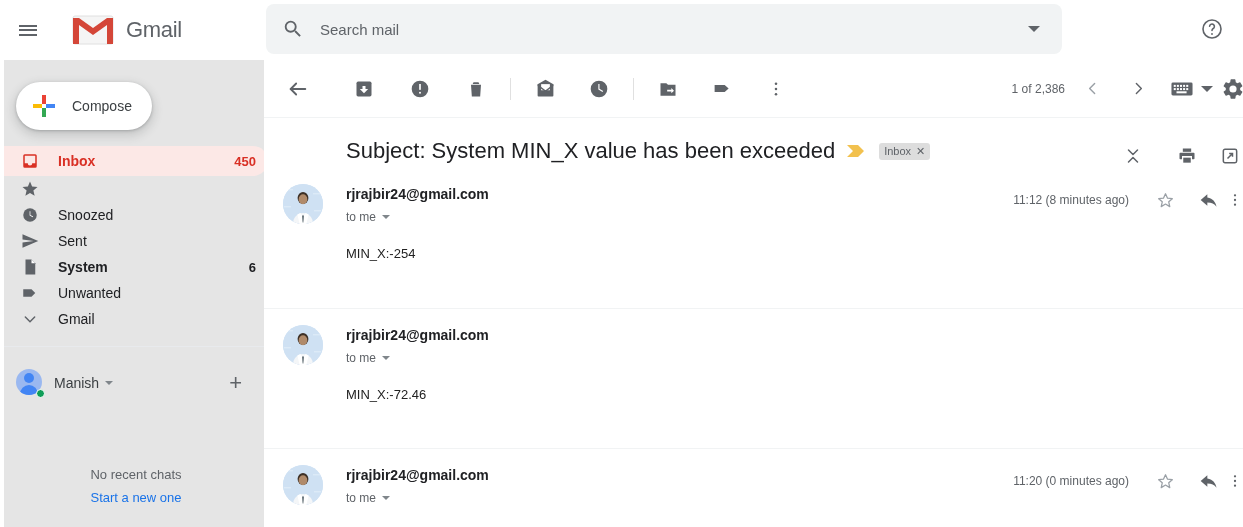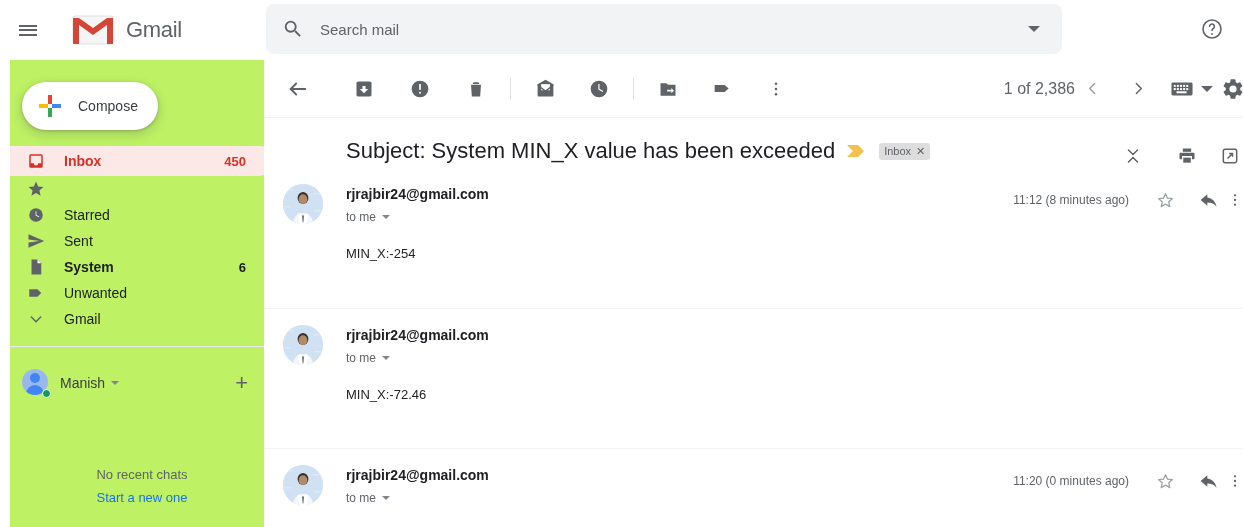--- a/index.html
+++ b/index.html
@@ -55,22 +55,22 @@
     border-right: 6px solid transparent; border-top: 6px solid #5f6368;
   }
   .help-btn {
     position: absolute; right: 8px; top: 6px;
     width: 46px; height: 46px; display: flex; align-items: center; justify-content: center;
     cursor: pointer;
   }
 
   
   .sidebar {
-    position: absolute; left: 10px; top: 60px; width: 264px; height: 467px;
-    background: #bef264;
+    position: absolute; left: 4px; top: 60px; width: 264px; height: 467px;
+    background: #e5e5e5;
   }
   .compose-btn {
     margin: 22px 0 0 12px; width: 136px; height: 48px;
     background: #fff; border-radius: 24px;
     box-shadow: 0 1px 3px rgba(60,64,67,.3), 0 4px 8px 3px rgba(60,64,67,.15);
     display: flex; align-items: center; cursor: pointer;
   }
   .compose-plus { width: 36px; height: 36px; margin-left: 10px; position: relative; }
   .compose-label { font-size: 14px; color: #3c4043; margin-left: 10px; }
 
@@ -78,21 +78,21 @@
   .navitem {
     height: 26px; display: flex; align-items: center;
     border-radius: 0 16px 16px 0; padding-left: 16px;
     cursor: pointer; color: #202124; font-size: 14px;
   }
   .navitem .nav-ico {
     width: 20px; height: 20px; margin-right: 18px;
     display: flex; align-items: center; justify-content: center; flex: 0 0 20px;
   }
   .navitem .nav-label { flex: 1; }
-  .navitem .nav-count { margin-right: 28px; font-size: 13px; }
+  .navitem .nav-count { margin-right: 12px; font-size: 13px; }
   .navitem.active { background: #fce8e6; color: #d93025; font-weight: bold; }
   .navitem.active .nav-count { color: #d93025; font-weight: bold; }
   .navitem.bold .nav-label, .navitem.bold .nav-count { font-weight: bold; color: #202124; }
 
   
   .hangouts {
     position: absolute; left: 0; top: 286px; width: 264px;
     border-top: 1px solid #e8eaed; padding-top: 16px;
   }
   .hang-row { display: flex; align-items: center; height: 40px; padding-left: 12px; }
@@ -120,21 +120,21 @@
     border-bottom: 1px solid #f1f3f4; position: relative;
   }
   .tb-ico {
     width: 40px; height: 40px; margin: 0 4px;
     display: flex; align-items: center; justify-content: center;
     border-radius: 50%; cursor: pointer;
   }
   .tb-ico.first { margin-left: 14px; }
   .tb-sep { width: 1px; height: 22px; background: #e0e0e0; margin: 0 10px; }
   .tb-right { position: absolute; right: 0; display: flex; align-items: center; }
-  .pagecount { font-size: 16px; color: #5f6368; white-space: nowrap; }
+  .pagecount { font-size: 12px; color: #5f6368; margin-right: 10px; white-space: nowrap; }
   .chev-btn { width: 34px; height: 34px; display:flex;align-items:center;justify-content:center; cursor: pointer; }
   .kbd-btn { display: flex; align-items: center; cursor: pointer; margin-left: 4px; }
   .gear-clip { width: 22px; overflow: hidden; margin-left: 8px; cursor: pointer; }
 
   
   .subject-row {
     display: flex; align-items: center; padding: 20px 0 4px 82px; position: relative;
   }
   .subject-text { font-size: 22px; color: #202124; font-weight: normal; }
   .imp-chevron { margin-left: 12px; width: 18px; height: 14px; }
@@ -244,21 +244,21 @@
       <span class="nav-count"></span>
     </div>
 
     <div class="navitem" style="height:26px;">
       <span class="nav-ico">
         <svg width="18" height="18" viewBox="0 0 24 24" fill="#5f6368">
           <circle cx="12" cy="12" r="9"></circle>
           <path d="M12.5 7h-1v5.5l4.2 2.5.5-.9-3.7-2.2z" fill="#fff"></path>
         </svg>
       </span>
-      <span class="nav-label">Starred</span>
+      <span class="nav-label">Snoozed</span>
       <span class="nav-count"></span>
     </div>
 
     <div class="navitem" style="height:26px;">
       <span class="nav-ico">
         <svg width="18" height="18" viewBox="0 0 24 24" fill="#5f6368">
           <path d="M2 21l21-9L2 3v7l15 2-15 2z"></path>
         </svg>
       </span>
       <span class="nav-label">Sent</span>

